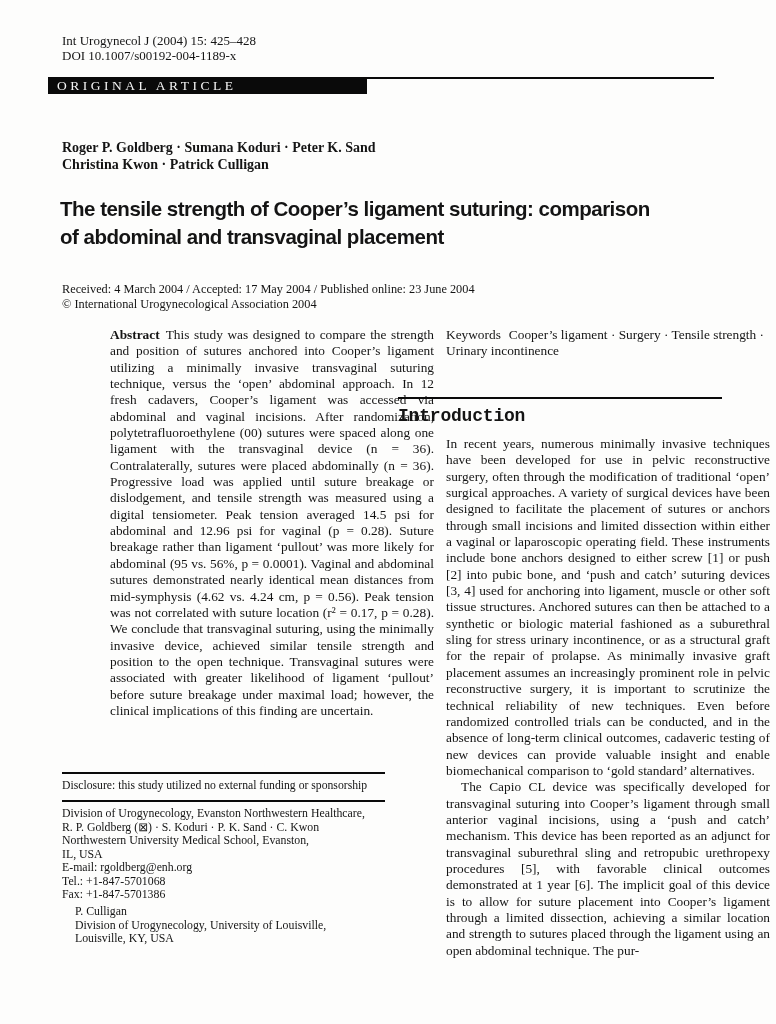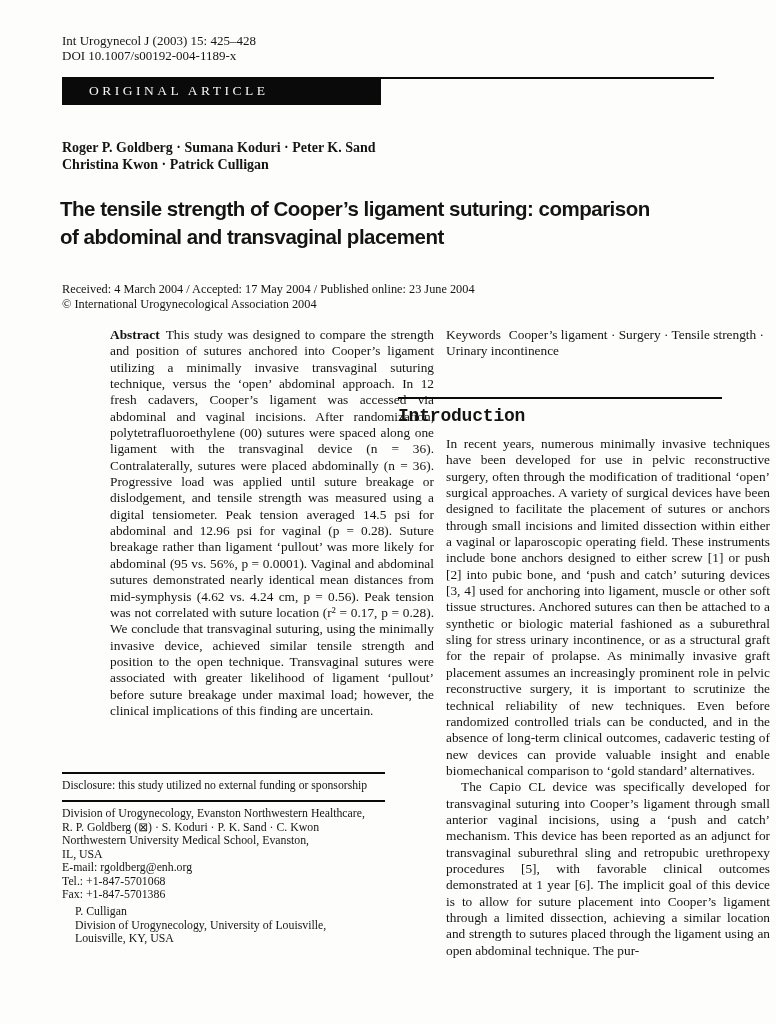--- a/index.html
+++ b/index.html
@@ -9,24 +9,24 @@
     background:#fdfdfc;
     color:#141414;
     font-family:"Liberation Serif", serif;
     overflow:hidden;
   }
   .abs{position:absolute;}
   
   .journal-info{left:62px;top:33px;font-size:13px;line-height:15px;}
   .banner-rule{left:62px;top:77px;width:652px;height:2px;background:#0a0a0a;}
   .banner-box{
-    left:62px;top:77px;width:319px;height:28px;
+    left:48px;top:77px;width:319px;height:17px;
     background:#0a0a0a;color:#f5f5f5;
     font-size:13.5px;letter-spacing:3.5px;
-    display:flex;align-items:center;padding-left:27px;box-sizing:border-box;
+    display:flex;align-items:center;padding-left:9px;box-sizing:border-box;
   }
   
   .authors{left:62px;top:140px;font-size:14px;font-weight:bold;line-height:16.5px;}
   .title{
     left:60px;top:195px;width:650px;
     font-family:"Liberation Sans", sans-serif;
     font-weight:bold;font-size:20.5px;line-height:27.5px;
     letter-spacing:-0.5px;
   }
   .received{left:62px;top:282px;font-size:12.3px;line-height:14.6px;}
@@ -52,21 +52,21 @@
   .fn-rule2{left:62px;top:800px;width:323px;height:1.5px;background:#0a0a0a;}
   .fn-address{left:62px;top:807px;width:330px;font-size:11.8px;line-height:13.5px;}
   .fn-address2{left:75px;top:905px;width:330px;font-size:11.8px;line-height:13.5px;}
 </style>
 </head>
 <body>
 
 <div class="page">
 
   <div class="abs journal-info">
-    <div>Int Urogynecol J (2003) 15: 425–428</div>
+    <div>Int Urogynecol J (2004) 15: 425–428</div>
     <div>DOI 10.1007/s00192-004-1189-x</div>
   </div>
 
   <div class="abs banner-rule"></div>
   <div class="abs banner-box">
     <span>ORIGINAL ARTICLE</span>
   </div>
 
   <div class="abs authors">
     <div>Roger P. Goldberg · Sumana Koduri · Peter K. Sand</div>

